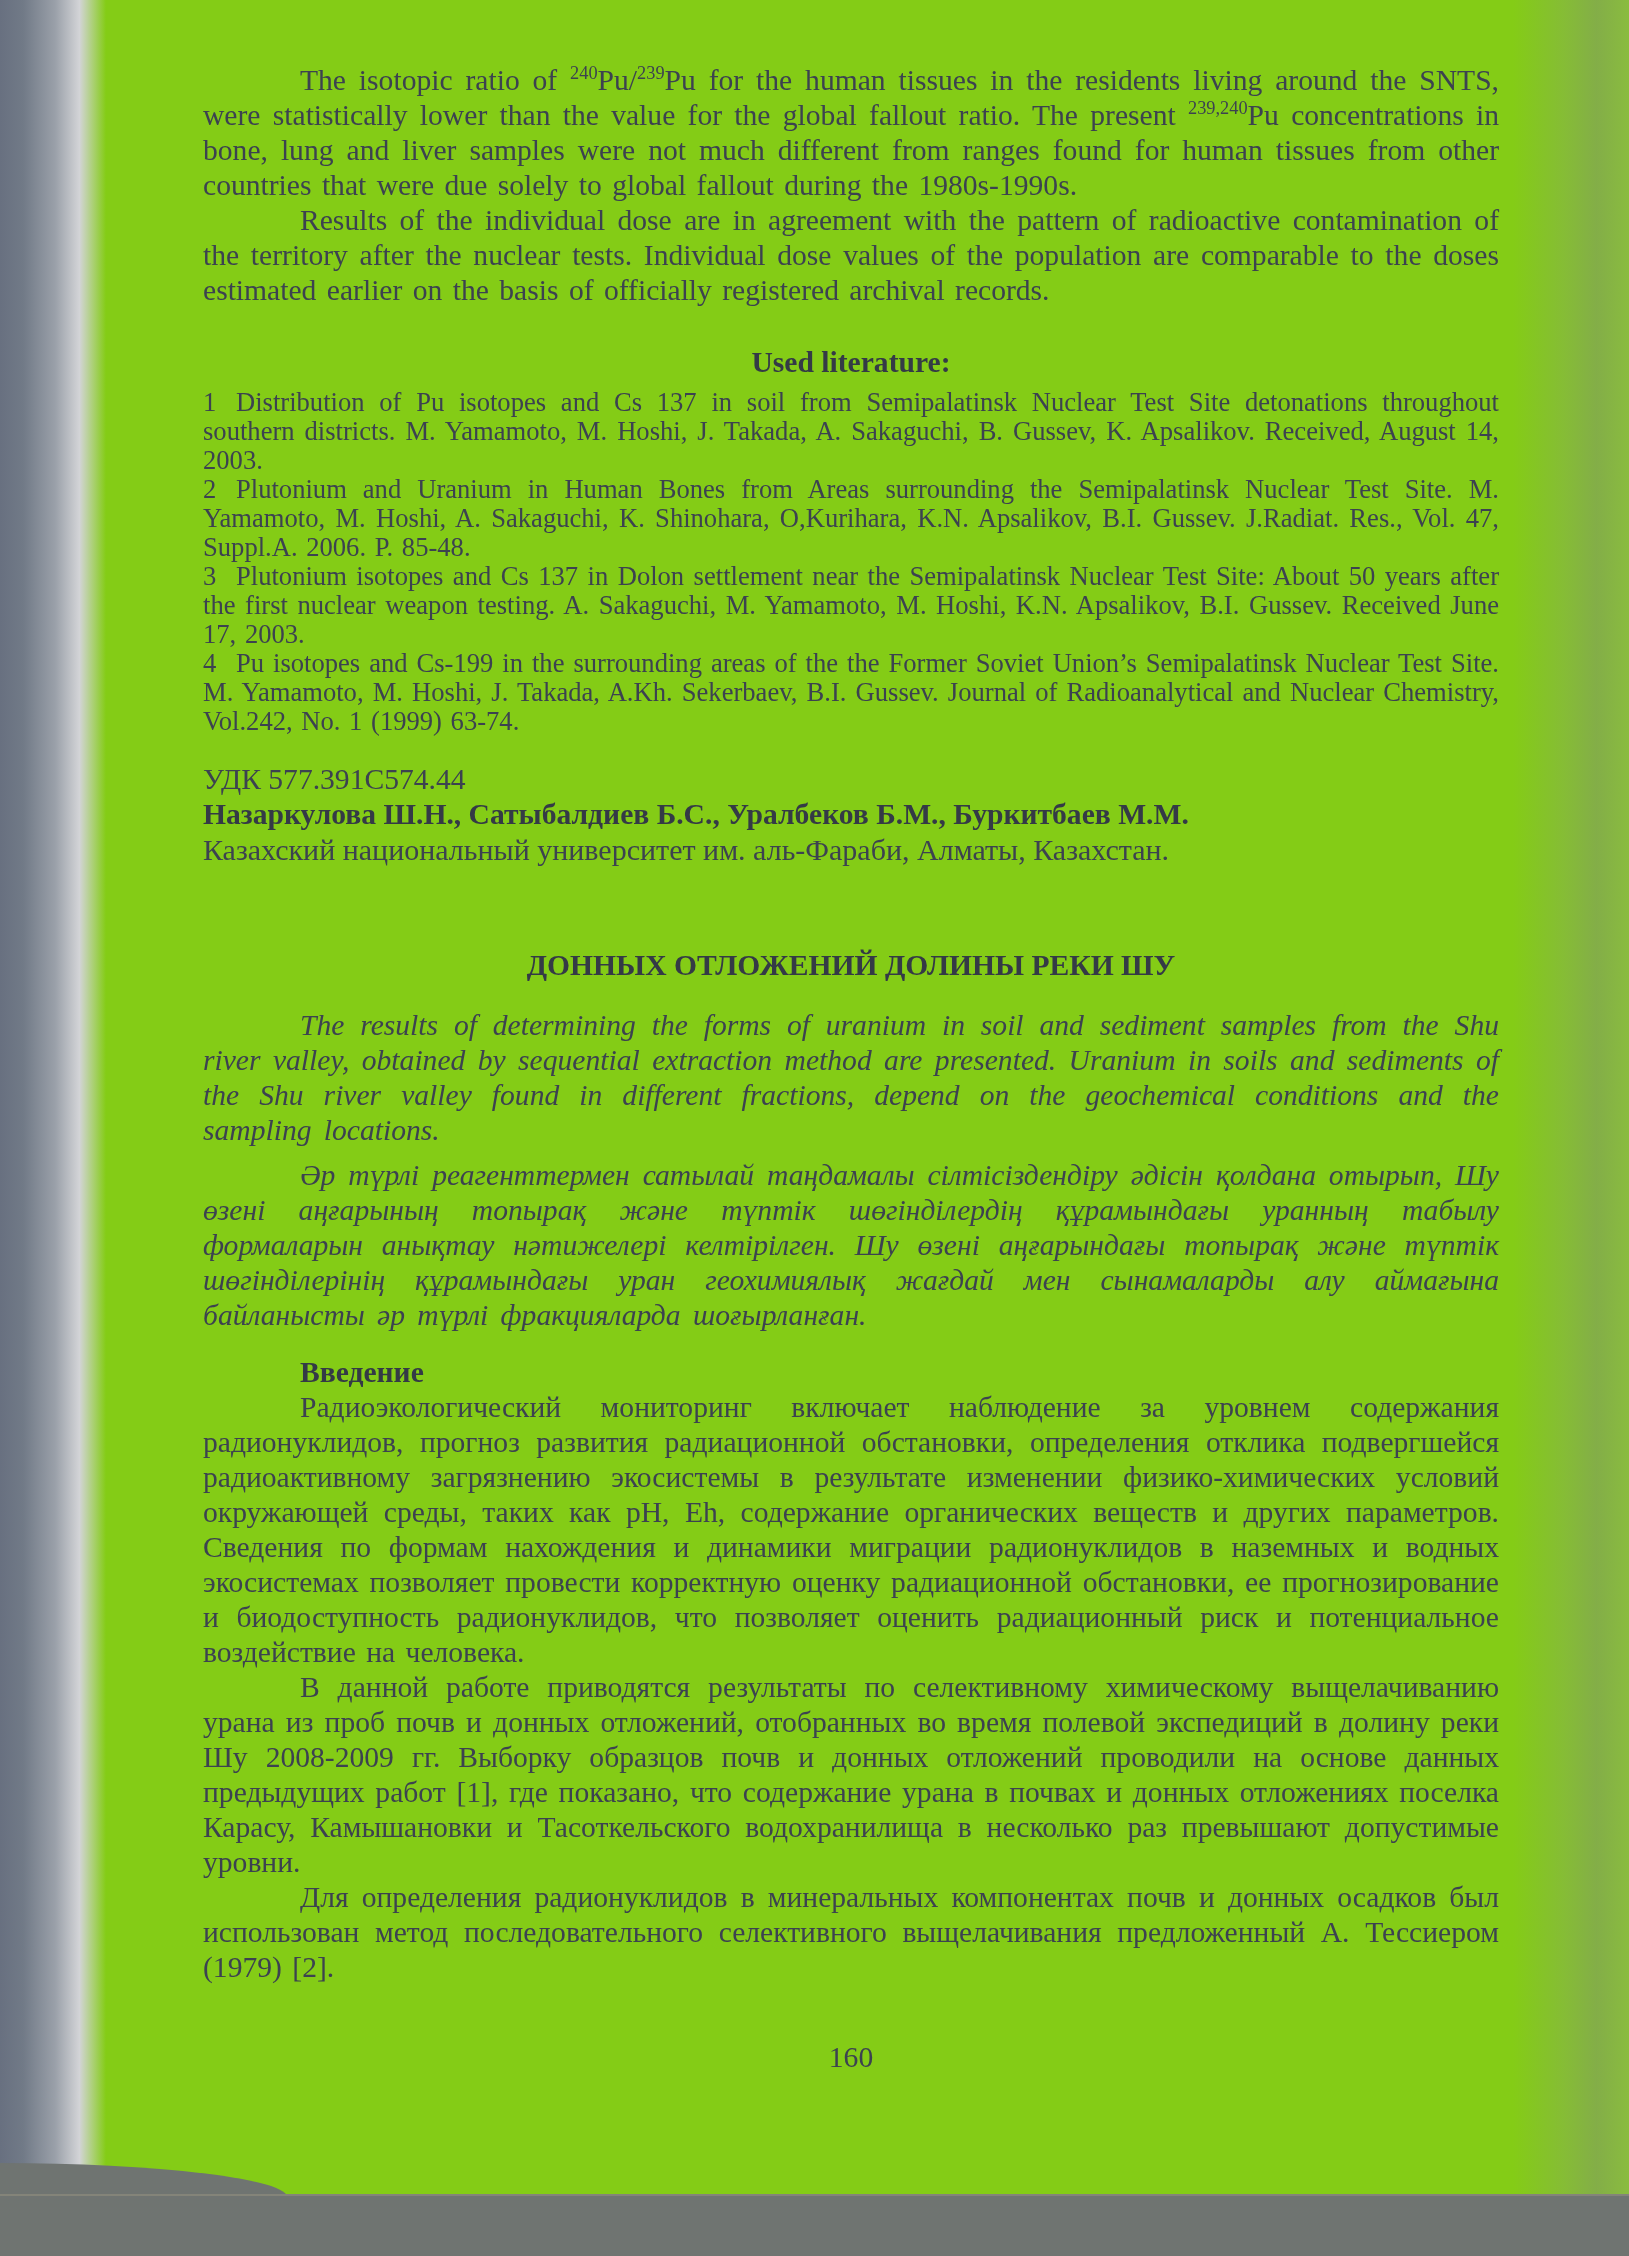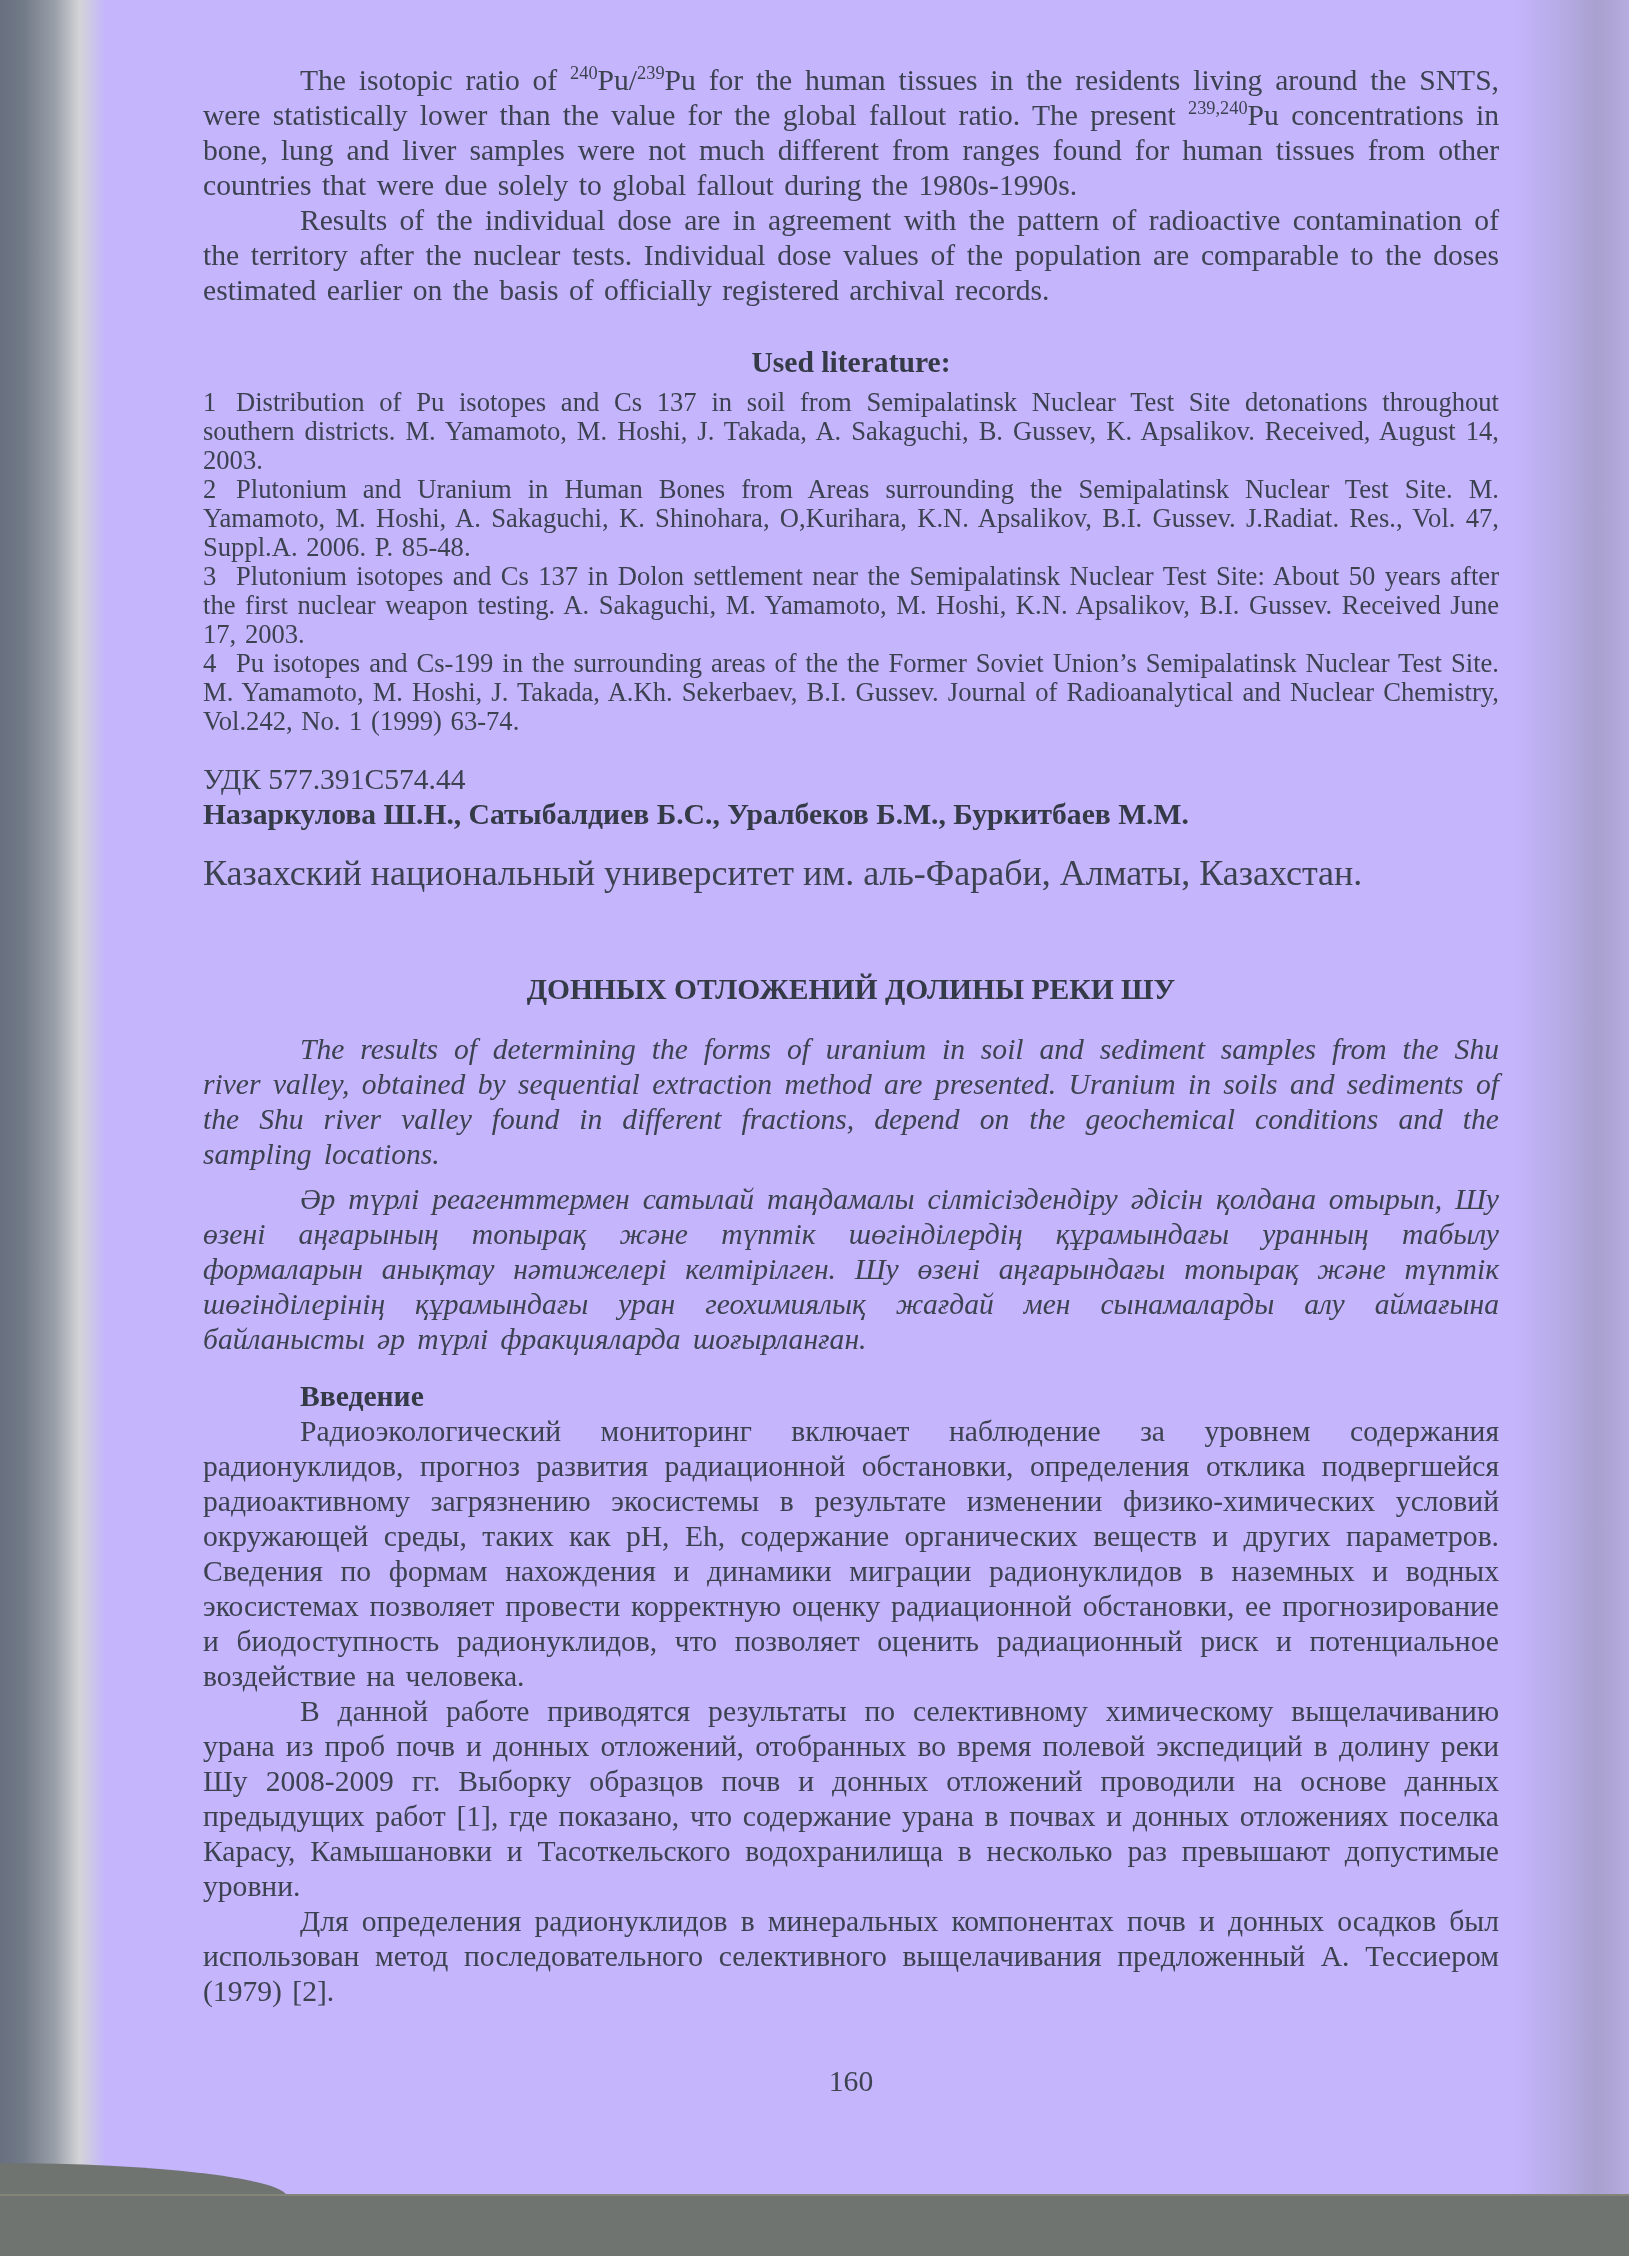--- a/index.html
+++ b/index.html
@@ -1,20 +1,20 @@
 <!DOCTYPE html>
 <html><head>
 <meta charset="utf-8">
 <style>
   html, body { margin: 0; padding: 0; background: #e8e8e6; }
   .scan {
     position: relative;
     width: 1629px;
     height: 2257px;
-    background: #c4b5fd;
+    background: #84cc16;
     overflow: hidden;
     font-family: "Liberation Serif", "DejaVu Serif", serif;
     color: #3c4250;
   }
   .content {
     position: absolute;
     left: 0; top: 0; right: 0;
     padding: 63px 130px 0 203px;
     box-sizing: border-box;
   }
@@ -48,23 +48,22 @@
     font-size: 29.6px;
     line-height: 35px;
   }
   .authors {
     font-size: 29.6px;
     line-height: 35px;
     font-weight: bold;
     color: #343a46;
   }
   .affil {
-    font-size: 36px;
+    font-size: 30px;
     line-height: 35px;
-    margin-top: 24px;
   }
   .title {
     margin: 31.5px 0 0 0;
     font-size: 29.6px;
     line-height: 45px;
     font-weight: bold;
     text-align: center;
     color: #343a46;
   }
   .abstract {

